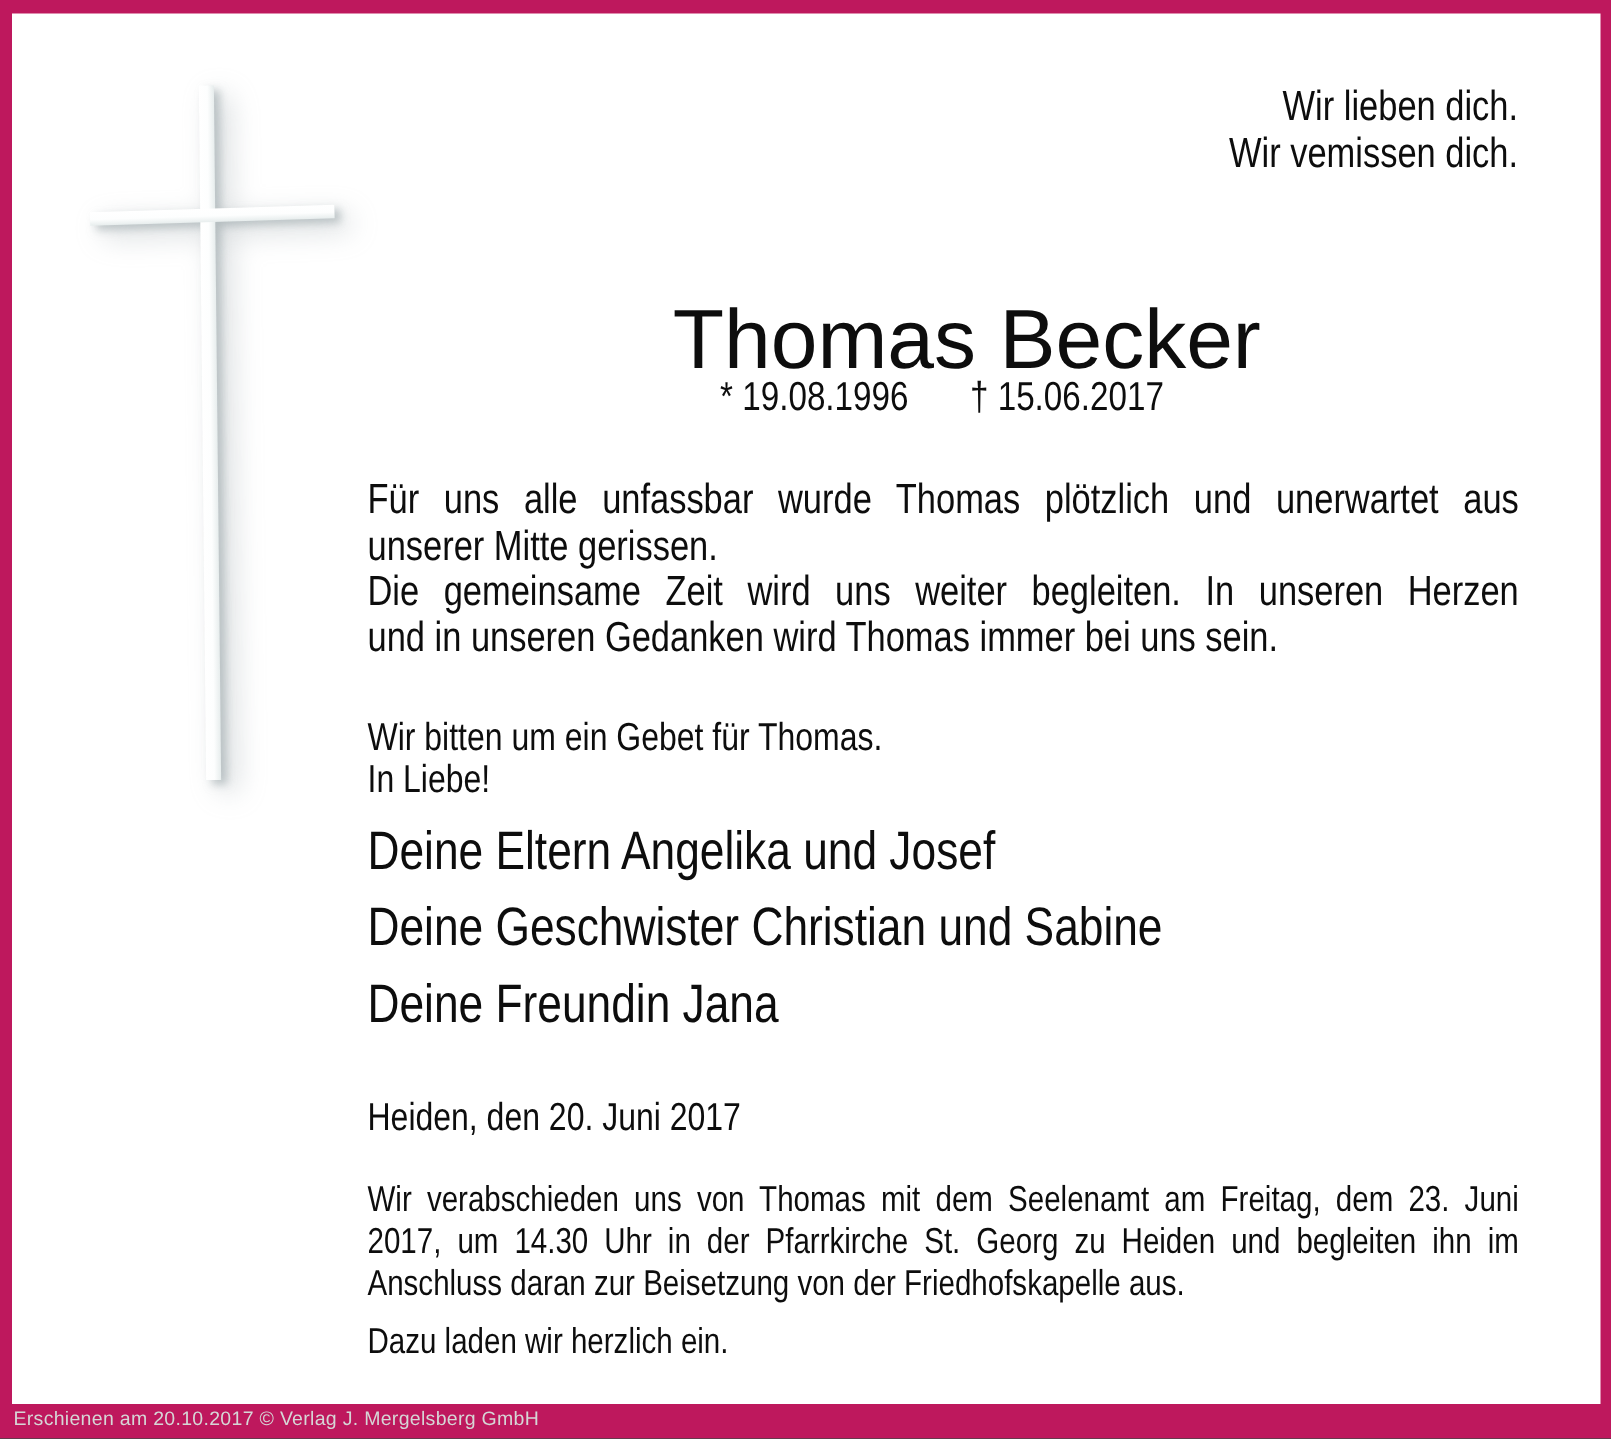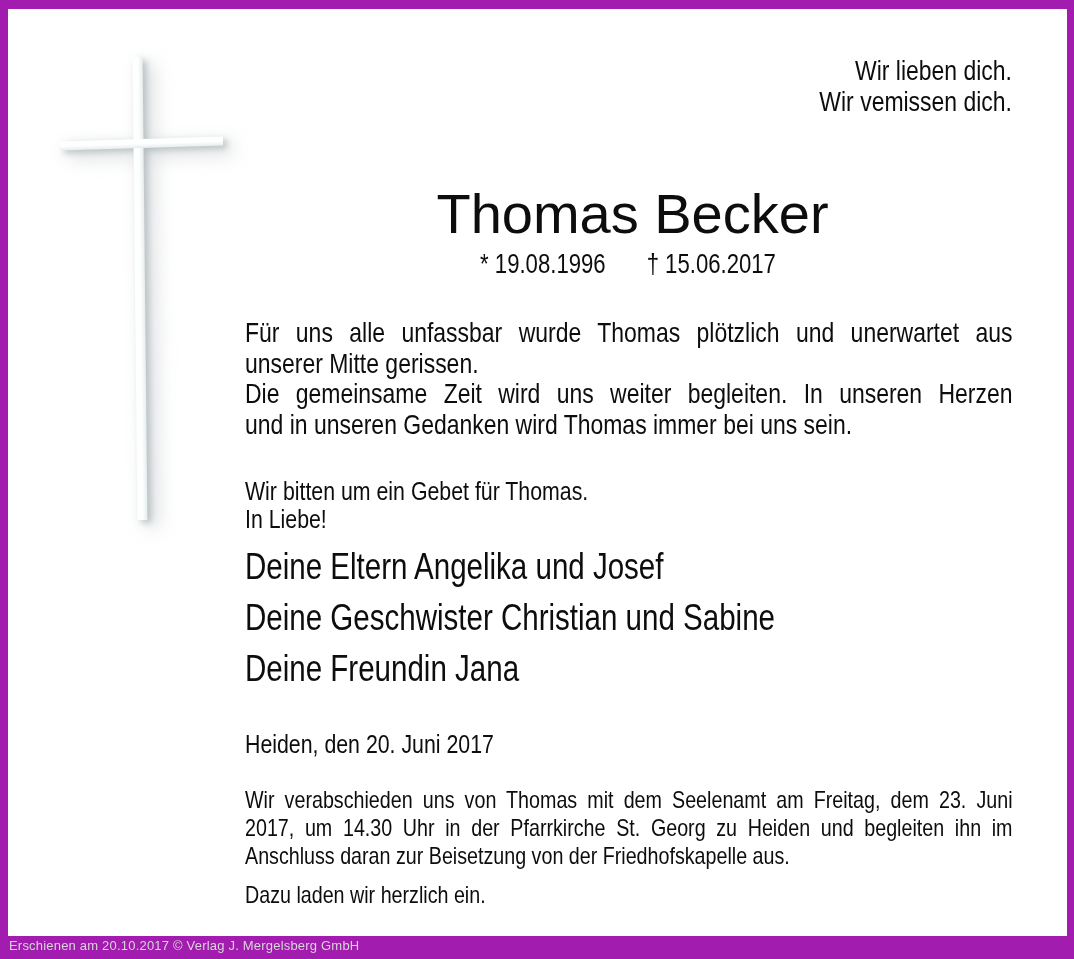--- a/index.html
+++ b/index.html
@@ -5,21 +5,21 @@
 <style>
   html, body {
     margin: 0;
     padding: 0;
     background: #0a0a0a;
   }
   .page {
     position: relative;
     width: 1074px;
     height: 959px;
-    background: #a21caf;
+    background: #be185d;
     font-family: "Liberation Sans", sans-serif;
     color: #0d0d0d;
     overflow: hidden;
   }
   .card {
     position: absolute;
     left: 8px;
     top: 9px;
     width: 1059px;
     height: 927px;
@@ -65,21 +65,21 @@
     font-size: 28px;
     line-height: 31px;
     transform: scaleX(0.82);
     transform-origin: 100% 0;
   }
   .title {
     position: absolute;
     left: 245px;
     top: 181px;
     width: 767px;
-    margin: 4px;
+    margin: 16px;
     text-align: center;
     font-size: 56px;
     line-height: 58px;
     font-weight: 400;
     color: #0d0d0d;
   }
   .dates {
     position: absolute;
     left: 160px;
     top: 249px;

